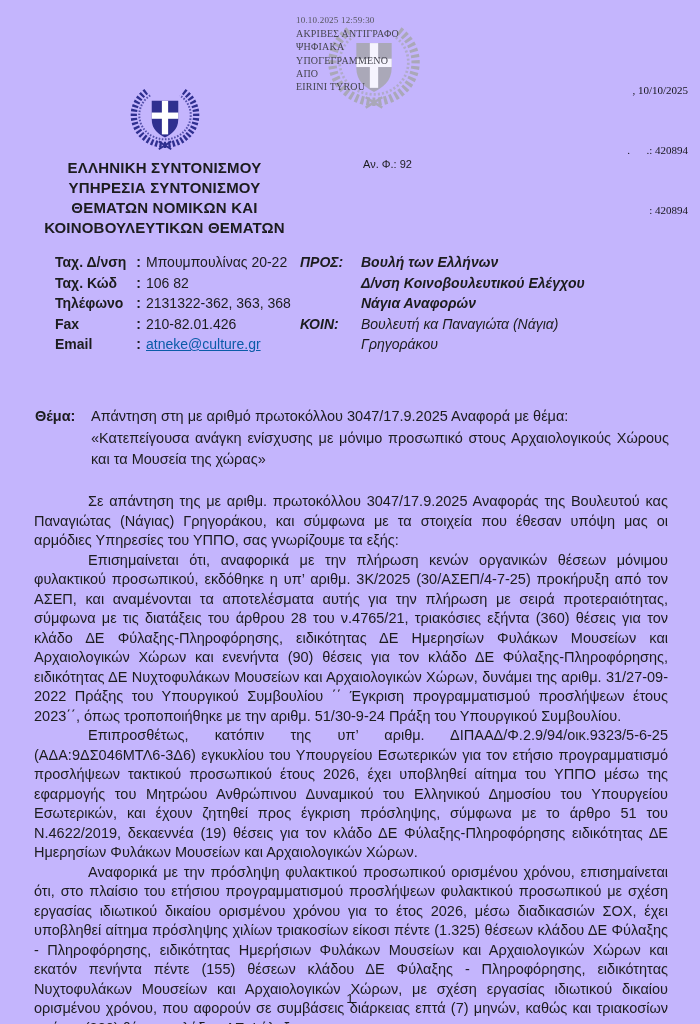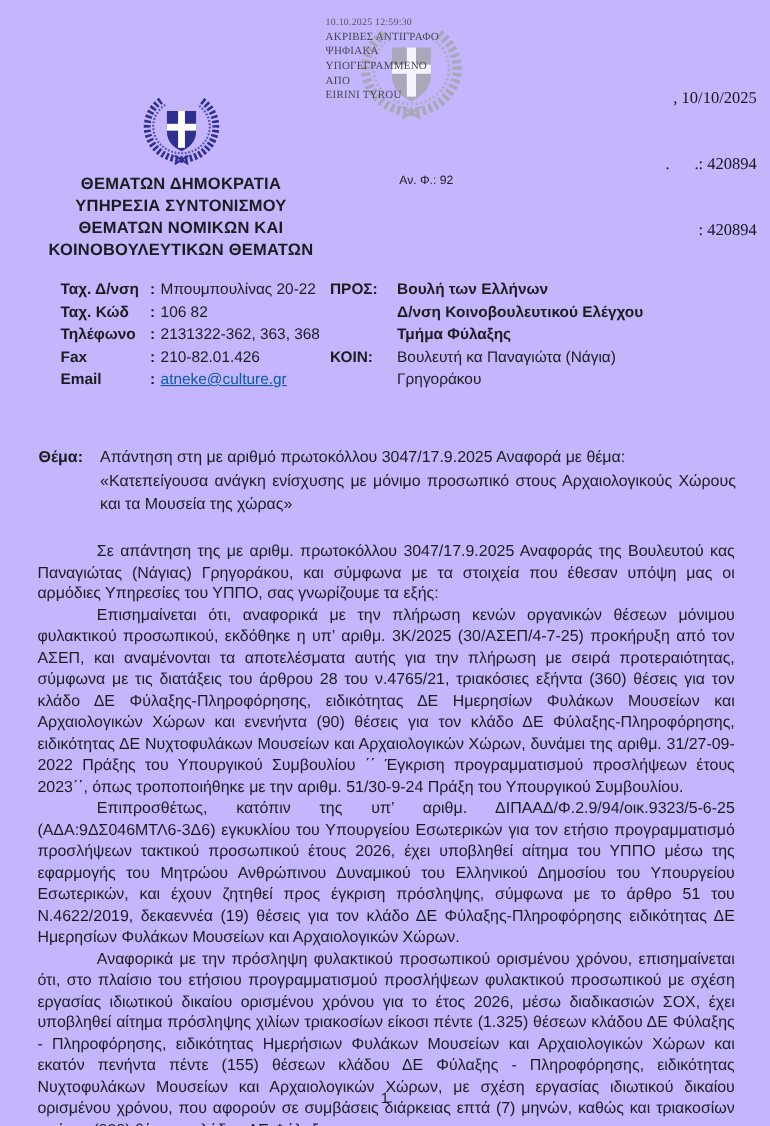--- a/index.html
+++ b/index.html
@@ -18,36 +18,36 @@
   .stamp-text{
     position:absolute;left:2px;top:4px;z-index:2;
     font-family:"Liberation Serif", serif;
     font-size:10px;line-height:13.2px;color:#45454e;letter-spacing:.2px;
     white-space:nowrap;
   }
   .stamp-text .dt{font-size:9px;color:#55555e;}
   
   .protocol{
     position:absolute;right:12px;top:40px;text-align:right;
-    font-family:"Liberation Serif", serif;font-size:15px;line-height:20px;color:#15151a;
+    font-family:"Liberation Serif", serif;font-size:11px;line-height:20px;color:#15151a;
     white-space:pre;
   }
   
   .letterhead{position:absolute;left:22px;top:82px;width:285px;text-align:center;}
   .letterhead svg{display:block;margin:0 auto 4px auto;width:78px;height:72px;}
   .ministry{font-weight:bold;font-size:15px;line-height:20px;letter-spacing:.2px;}
   .file-ref{position:absolute;left:363px;top:158px;font-size:11px;}
   
   .contact{position:absolute;left:35px;top:252px;width:262px;font-size:14px;margin-left:20px;}
   .contact .row{display:flex;line-height:20.5px;}
   .contact .lbl{display:flex;justify-content:space-between;width:86px;font-weight:bold;flex:none;}
   .contact .val{margin-left:5px;white-space:nowrap;}
   .contact a{color:#0b5ba8;text-decoration:underline;}
   
-  .recipients{position:absolute;left:300px;top:252px;width:370px;font-size:14px;line-height:20.5px;}
+  .recipients{position:absolute;left:300px;top:252px;width:370px;font-size:14px;line-height:20.5px;font-style:italic;}
   .recip-row{display:flex;}
   .recip-row .rlbl{width:61px;flex:none;font-weight:bold;}
   .recip-row .rbody div{white-space:nowrap;}
   .pros .rbody{font-weight:bold;}
   
   .subject{position:absolute;left:35px;top:406px;width:634px;font-size:14.5px;line-height:21.5px;display:flex;}
   .subject .slbl{width:56px;flex:none;font-weight:bold;}
   .subject .sbody{flex:1;}
   .subject .squote{text-align:justify;}
   
@@ -96,21 +96,21 @@
       <g stroke="#2f2f8f" fill="none">
         <path d="M26,12 A40,38 0 1 0 74,12" stroke-width="8" stroke-dasharray="3 2.6"></path>
         <path d="M31,17 A33,31 0 1 0 69,17" stroke-width="2.6" stroke-dasharray="2 2" opacity="0.75"></path>
         <path d="M42,86 L58,76 M58,86 L42,76" stroke-width="2.4"></path>
       </g>
       <path d="M33,24 h34 v24 c0,13 -9,19 -17,23 c-8,-4 -17,-10 -17,-23 z" fill="#2f2f8f"></path>
       <rect x="46" y="24" width="8" height="43" fill="#ffffff"></rect>
       <rect x="33" y="39" width="34" height="8" fill="#ffffff"></rect>
     </svg>
     <div class="ministry">
-      <div>ΘΕΜΑΤΩΝ ΔΗΜΟΚΡΑΤΙΑ</div>
+      <div>ΕΛΛΗΝΙΚΗ ΣΥΝΤΟΝΙΣΜΟΥ</div>
       <div>ΥΠΗΡΕΣΙΑ ΣΥΝΤΟΝΙΣΜΟΥ</div>
       <div>ΘΕΜΑΤΩΝ ΝΟΜΙΚΩΝ ΚΑΙ</div>
       <div>ΚΟΙΝΟΒΟΥΛΕΥΤΙΚΩΝ ΘΕΜΑΤΩΝ</div>
     </div>
   </div>
 
   <div class="file-ref">Αν. Φ.: 92</div>
 
   <div class="contact">
     <div class="row">
@@ -149,21 +149,21 @@
       <span class="val"><a href="#">atneke@culture.gr</a></span>
     </div>
   </div>
 
   <div class="recipients">
     <div class="recip-row pros">
       <span class="rlbl">ΠΡΟΣ:</span>
       <span class="rbody">
         <div>Βουλή των Ελλήνων</div>
         <div>Δ/νση Κοινοβουλευτικού Ελέγχου</div>
-        <div>Τμήμα Φύλαξης</div>
+        <div>Νάγια Αναφορών</div>
       </span>
     </div>
     <div class="recip-row koin">
       <span class="rlbl">ΚΟΙΝ:</span>
       <span class="rbody">
         <div>Βουλευτή κα Παναγιώτα (Νάγια)</div>
         <div>Γρηγοράκου</div>
       </span>
     </div>
   </div>

